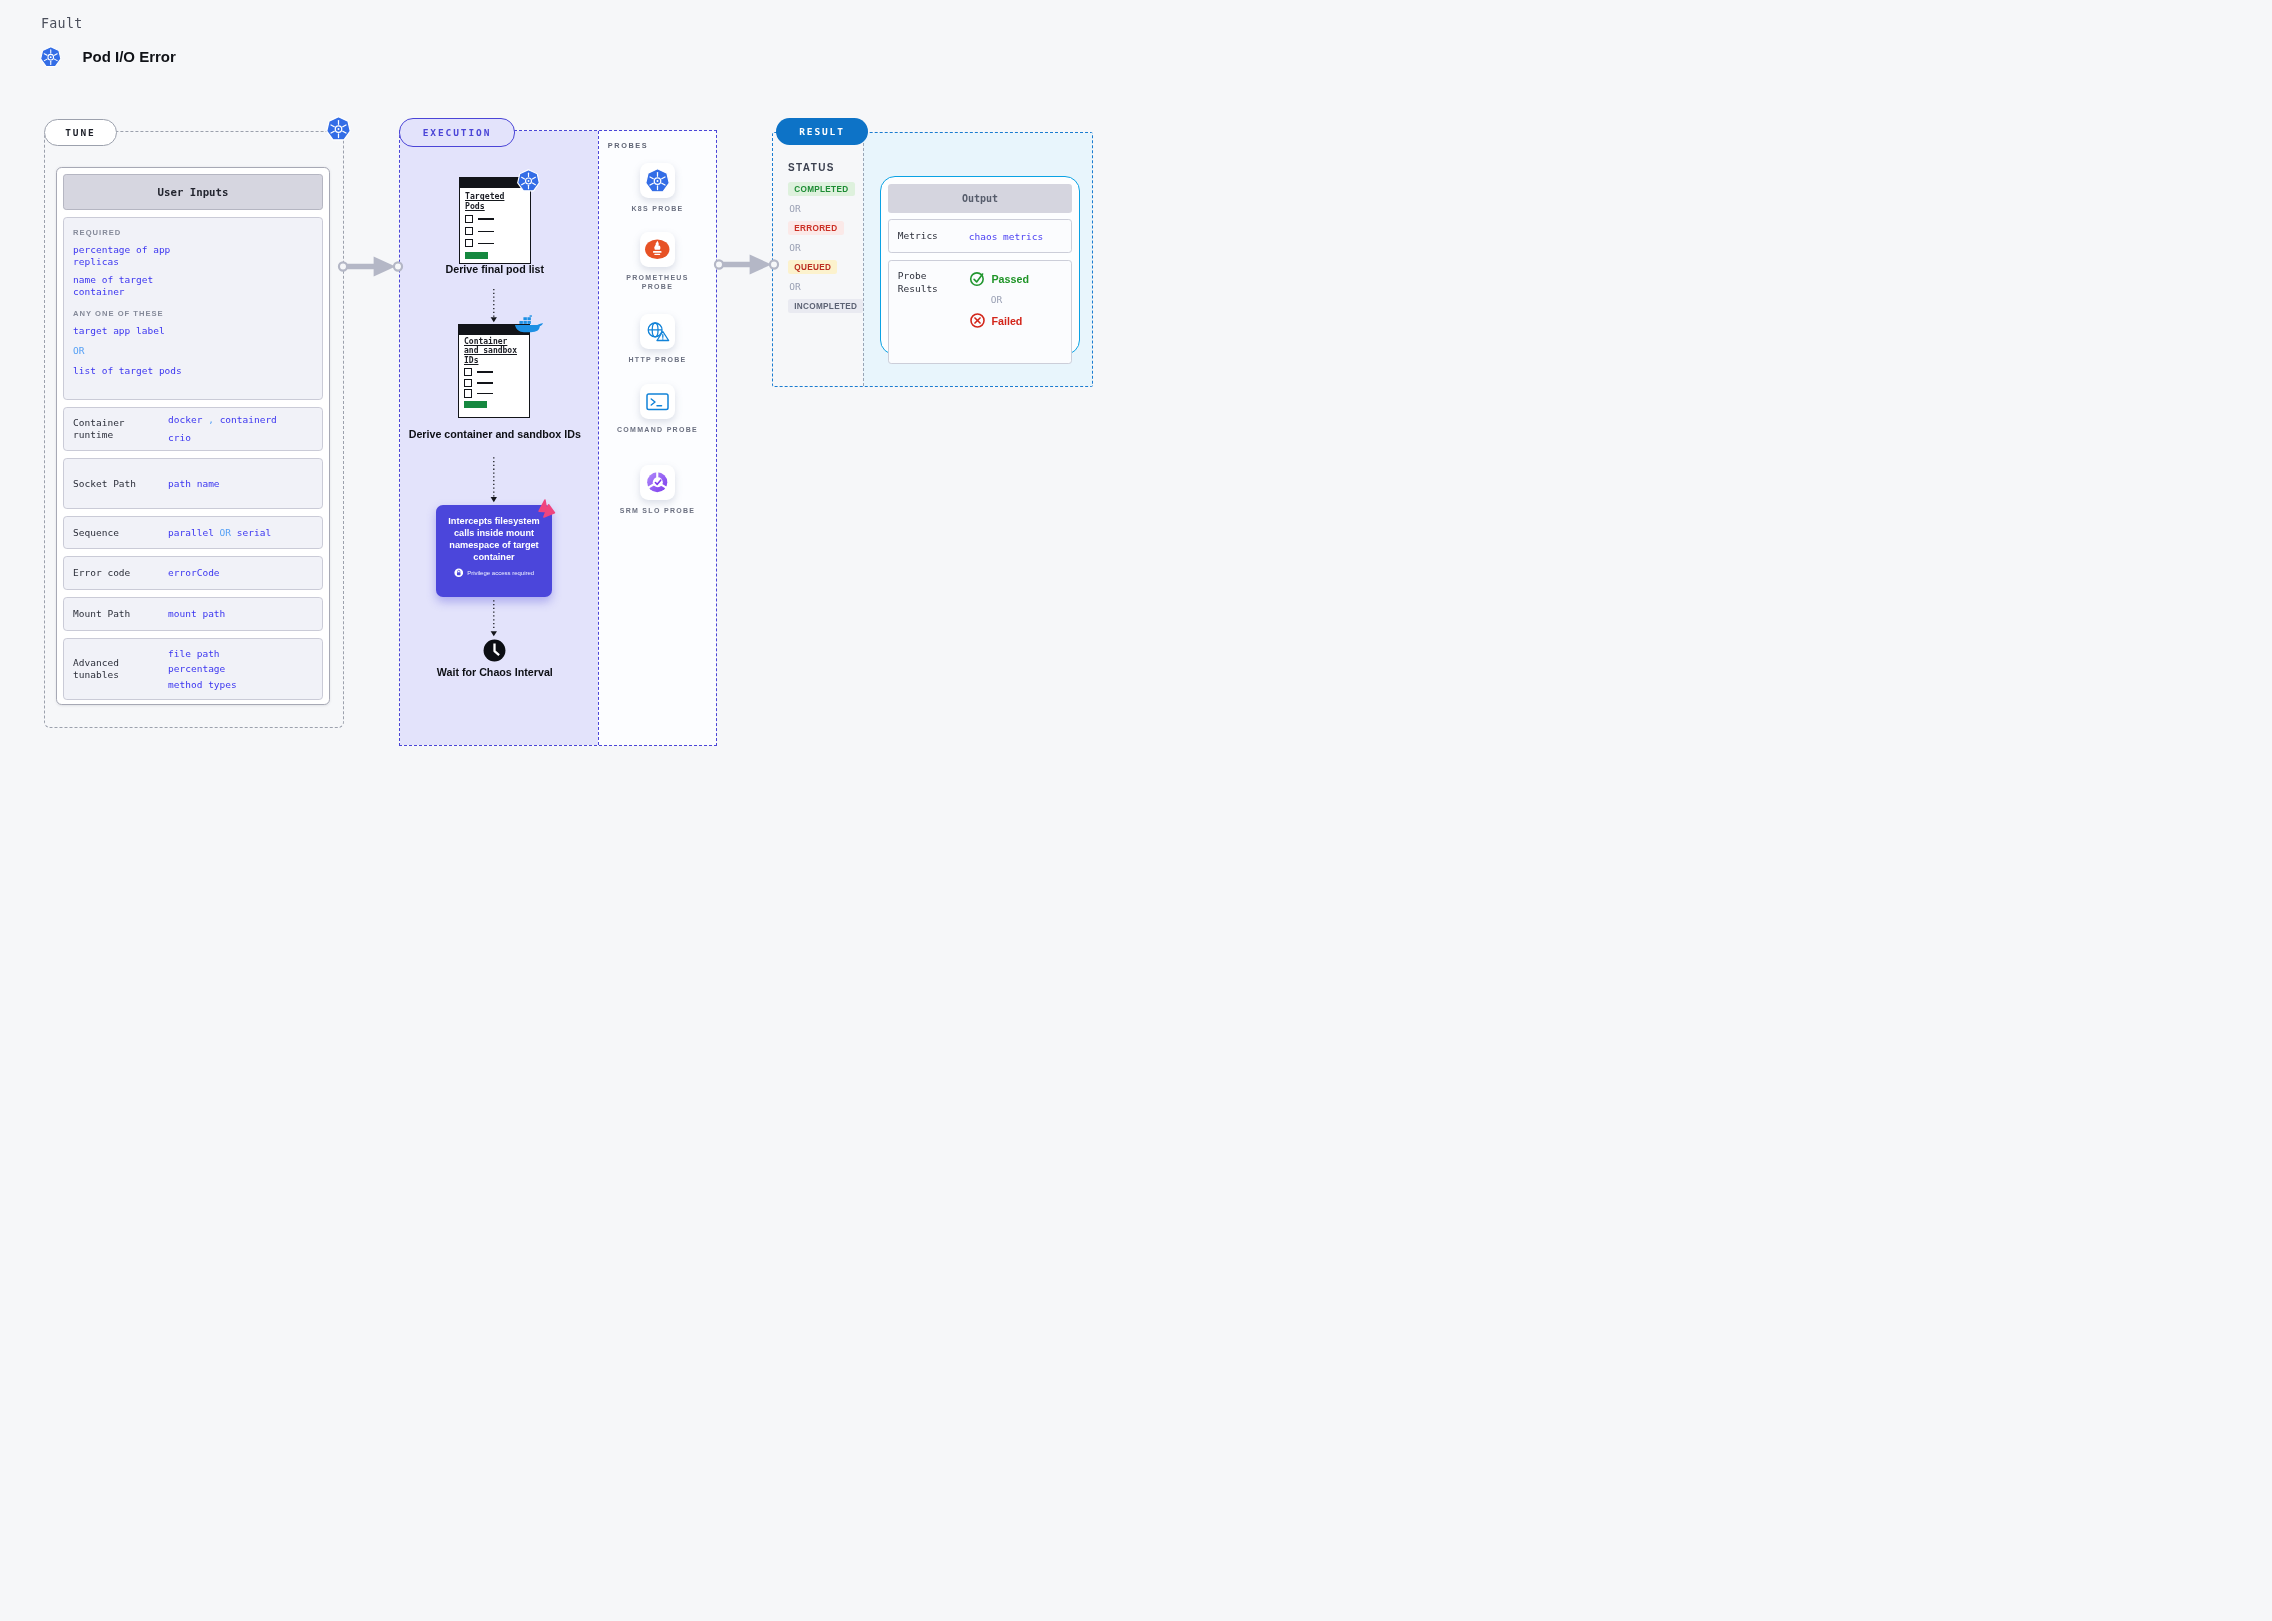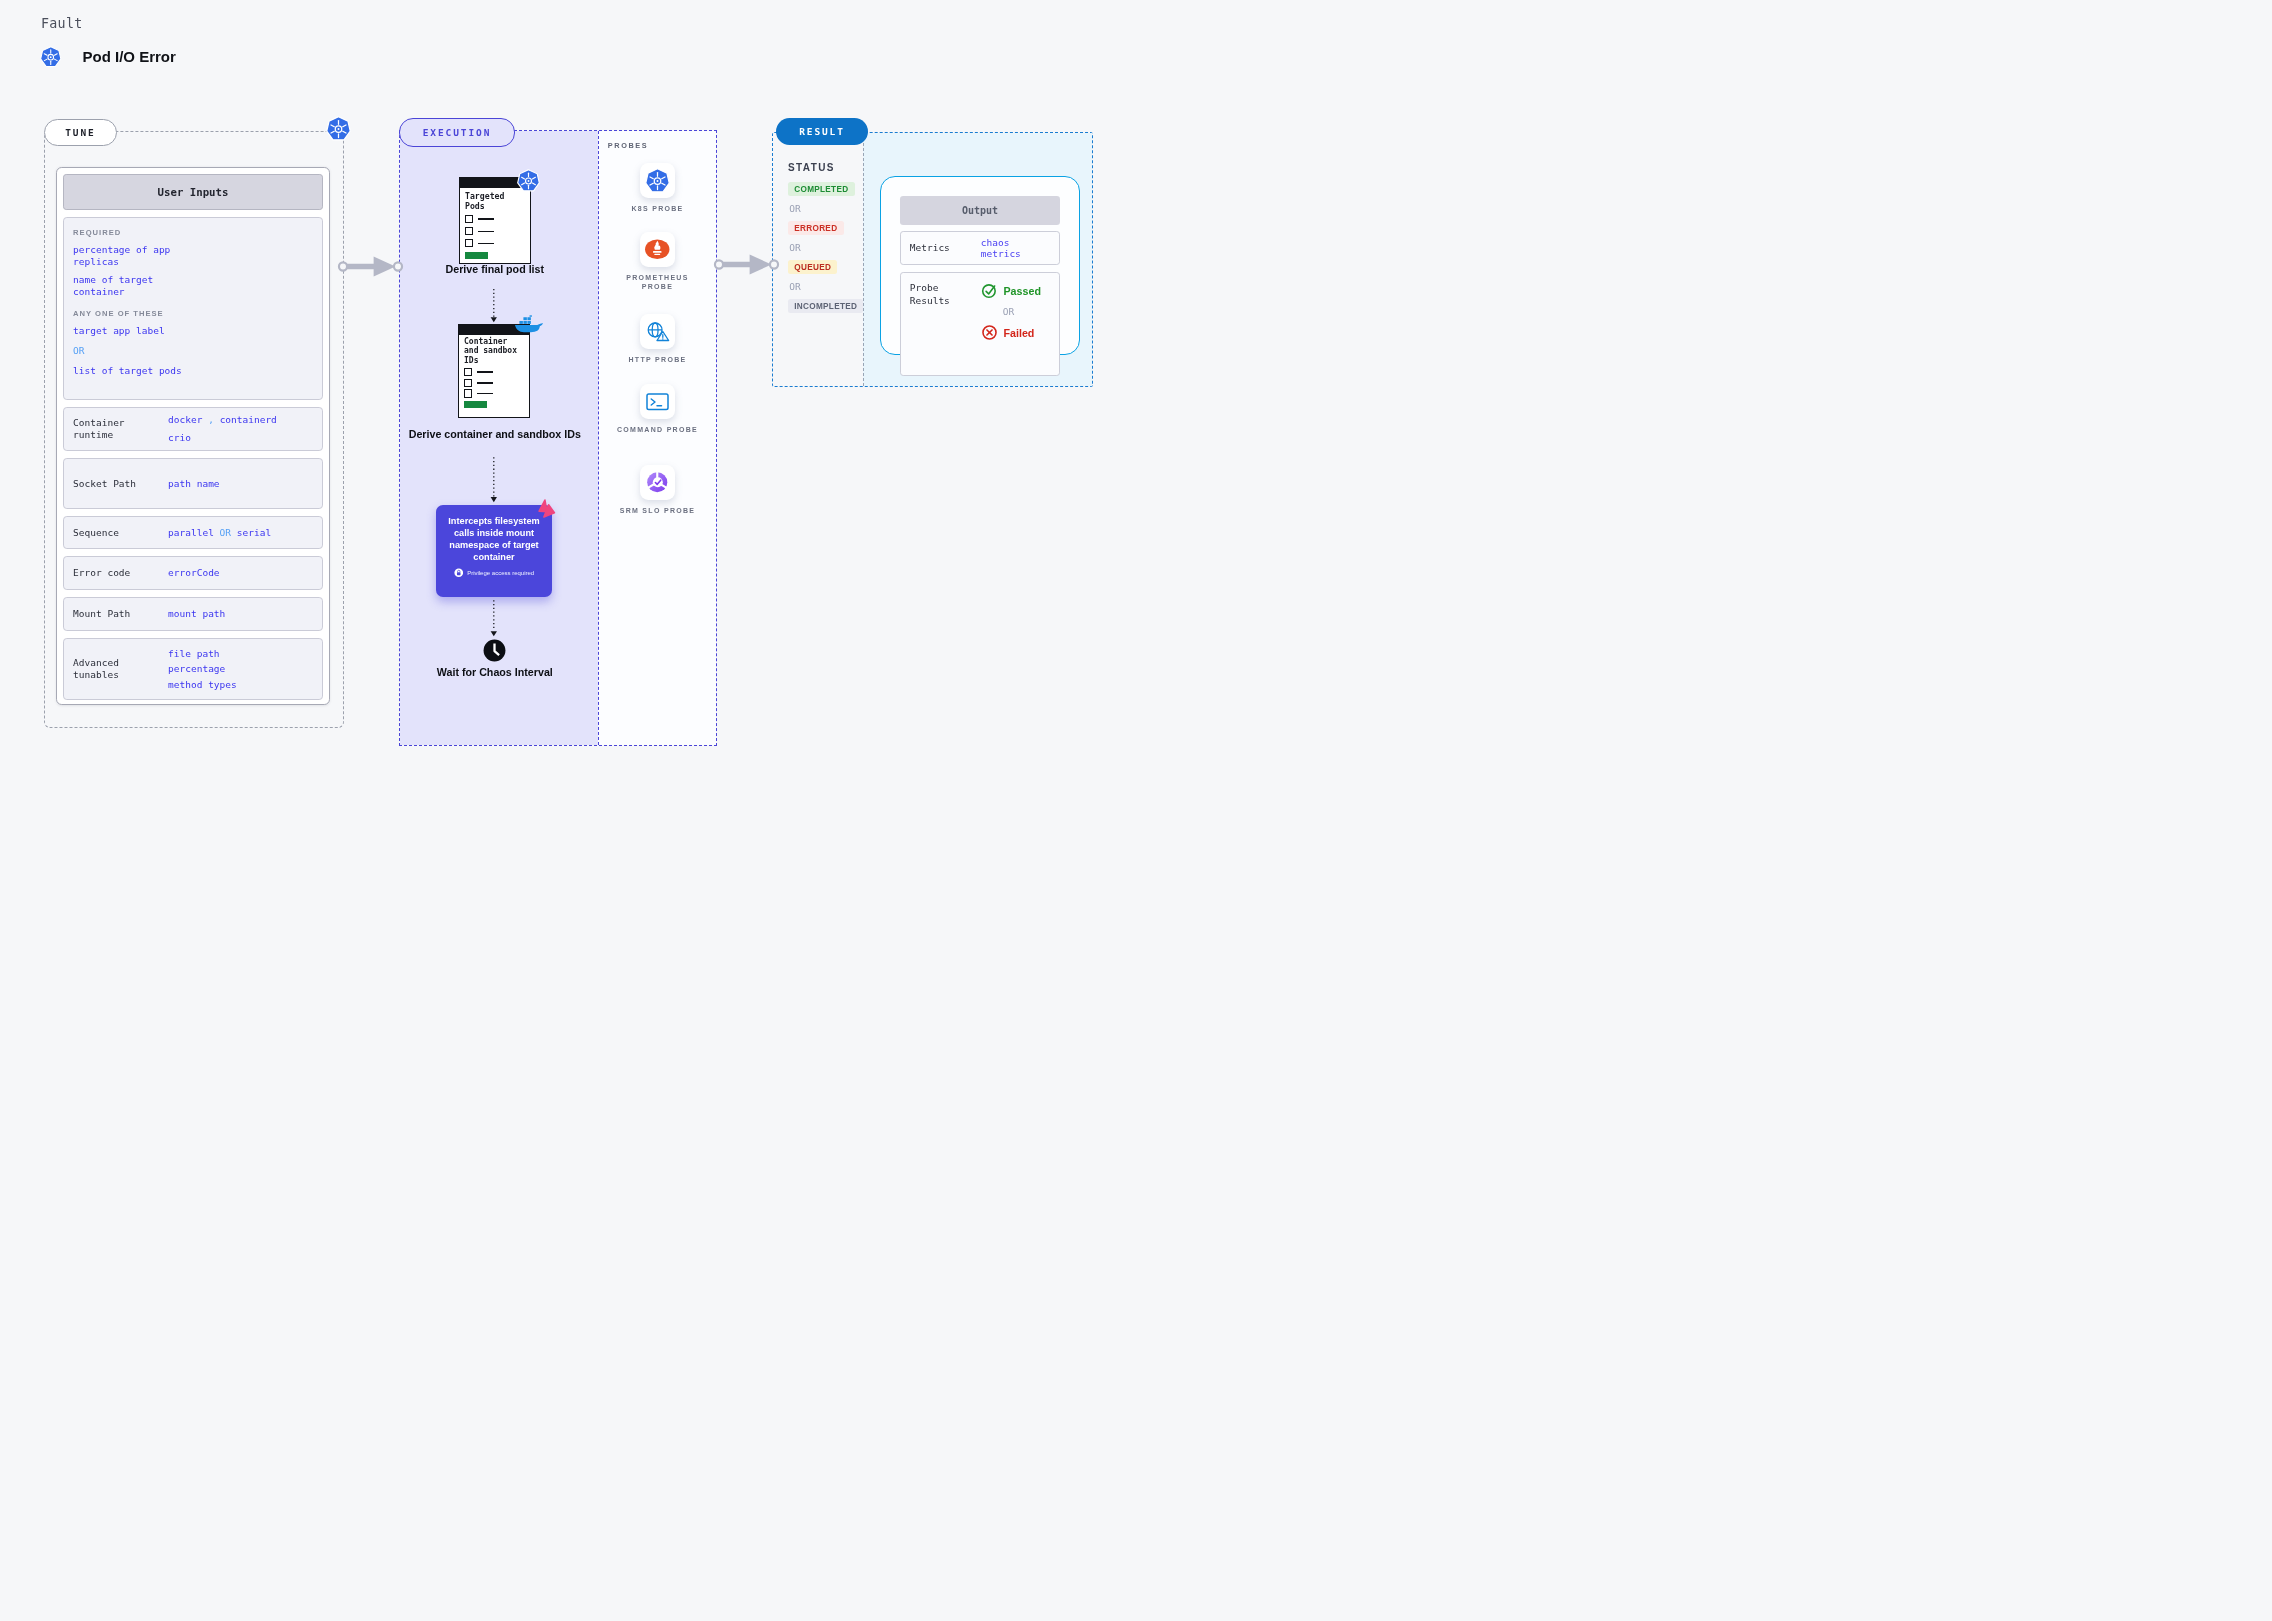--- a/index.html
+++ b/index.html
@@ -53,21 +53,21 @@
   .probes-head{position:absolute;left:8.8px;top:10px;font-size:7.3px;font-weight:700;
                letter-spacing:1.6px;color:#5f6474;}
   .probe-item{position:absolute;left:0;right:0;text-align:center;}
   .probe-card{width:35px;height:35px;margin:0 auto;background:#ffffff;border-radius:8.2px;
               box-shadow:0 3.2px 7.6px rgba(120,130,160,.25);display:flex;align-items:center;justify-content:center;}
   .probe-label{margin:5.7px auto 0;width:95px;font-size:7px;font-weight:600;letter-spacing:1.3px;
                color:#6b7080;line-height:9.5px;}
 
   .doc-card{position:absolute;background:#ffffff;border:1.6px solid #121419;box-sizing:border-box;}
   .doc-bar{height:10px;background:#121419;}
-  .doc-body{padding:3.2px 5px;}
+  .doc-body{padding:3.2px 5px;text-decoration:underline;}
   .doc-title{font-size:8.2px;line-height:10px;font-weight:700;color:#1b1d24;}
   .chk{display:flex;align-items:center;gap:4.4px;margin-top:3.8px;}
   .chk .box{width:6.3px;height:6.3px;border:1.1px solid #121419;flex:none;}
   .chk .line{height:1.4px;background:#121419;width:19px;}
   .greenbar{width:23px;height:7px;background:#15883f;margin-top:5px;}
   .badge-icon{position:absolute;z-index:3;}
 
   .step-caption{position:absolute;text-align:center;font-size:10.7px;line-height:13.3px;
                 font-weight:700;color:#0d0f14;}
 
@@ -84,21 +84,21 @@
   .result-fill{position:absolute;left:90px;top:0;bottom:0;right:0;background:#e8f5fc;
                border-left:1.3px dashed #99a5b5;}
   .status-head{position:absolute;left:15px;top:29px;font-size:10px;font-weight:700;
                letter-spacing:1.4px;color:#3c4150;}
   .status-col{position:absolute;left:15px;top:49px;display:flex;flex-direction:column;
               align-items:flex-start;gap:7px;}
   .status-badge{padding:2.5px 6.3px;border-radius:2.5px;font-size:8.2px;font-weight:700;letter-spacing:0.3px;}
   .or-sep{font-size:9.5px;color:#9aa0b4;padding-left:1.3px;}
 
   .output-box{position:absolute;left:107px;top:43px;width:200px;height:179px;background:#fdfeff;
-              border:1.9px solid #0aa2e4;border-radius:15px;box-sizing:border-box;padding:19px;}
+              border:1.9px solid #0aa2e4;border-radius:15px;box-sizing:border-box;padding:7px;}
   .output-head{height:29px;background:#d5d5df;border-radius:3.2px;display:flex;align-items:center;
                justify-content:center;font-size:10px;font-weight:700;color:#575d6c;}
   .out-row{margin-top:6.3px;background:#fbfcfe;border:0.9px solid #ccced9;border-radius:3.2px;
            box-sizing:border-box;display:flex;padding:0 8.8px;}
   .out-row .olbl{width:71px;flex:none;font-size:9.5px;line-height:12.6px;color:#2c2f3a;}
   .metrics-row{height:34px;align-items:center;}
   .metrics-val{font-size:9.5px;color:#4a3ff2;}
   .probe-res-row{height:104px;padding-top:9.5px;}
   .pr-line{display:flex;align-items:center;gap:5.7px;}
   .pr-passed{font-size:10.7px;font-weight:700;color:#1f9427;}

